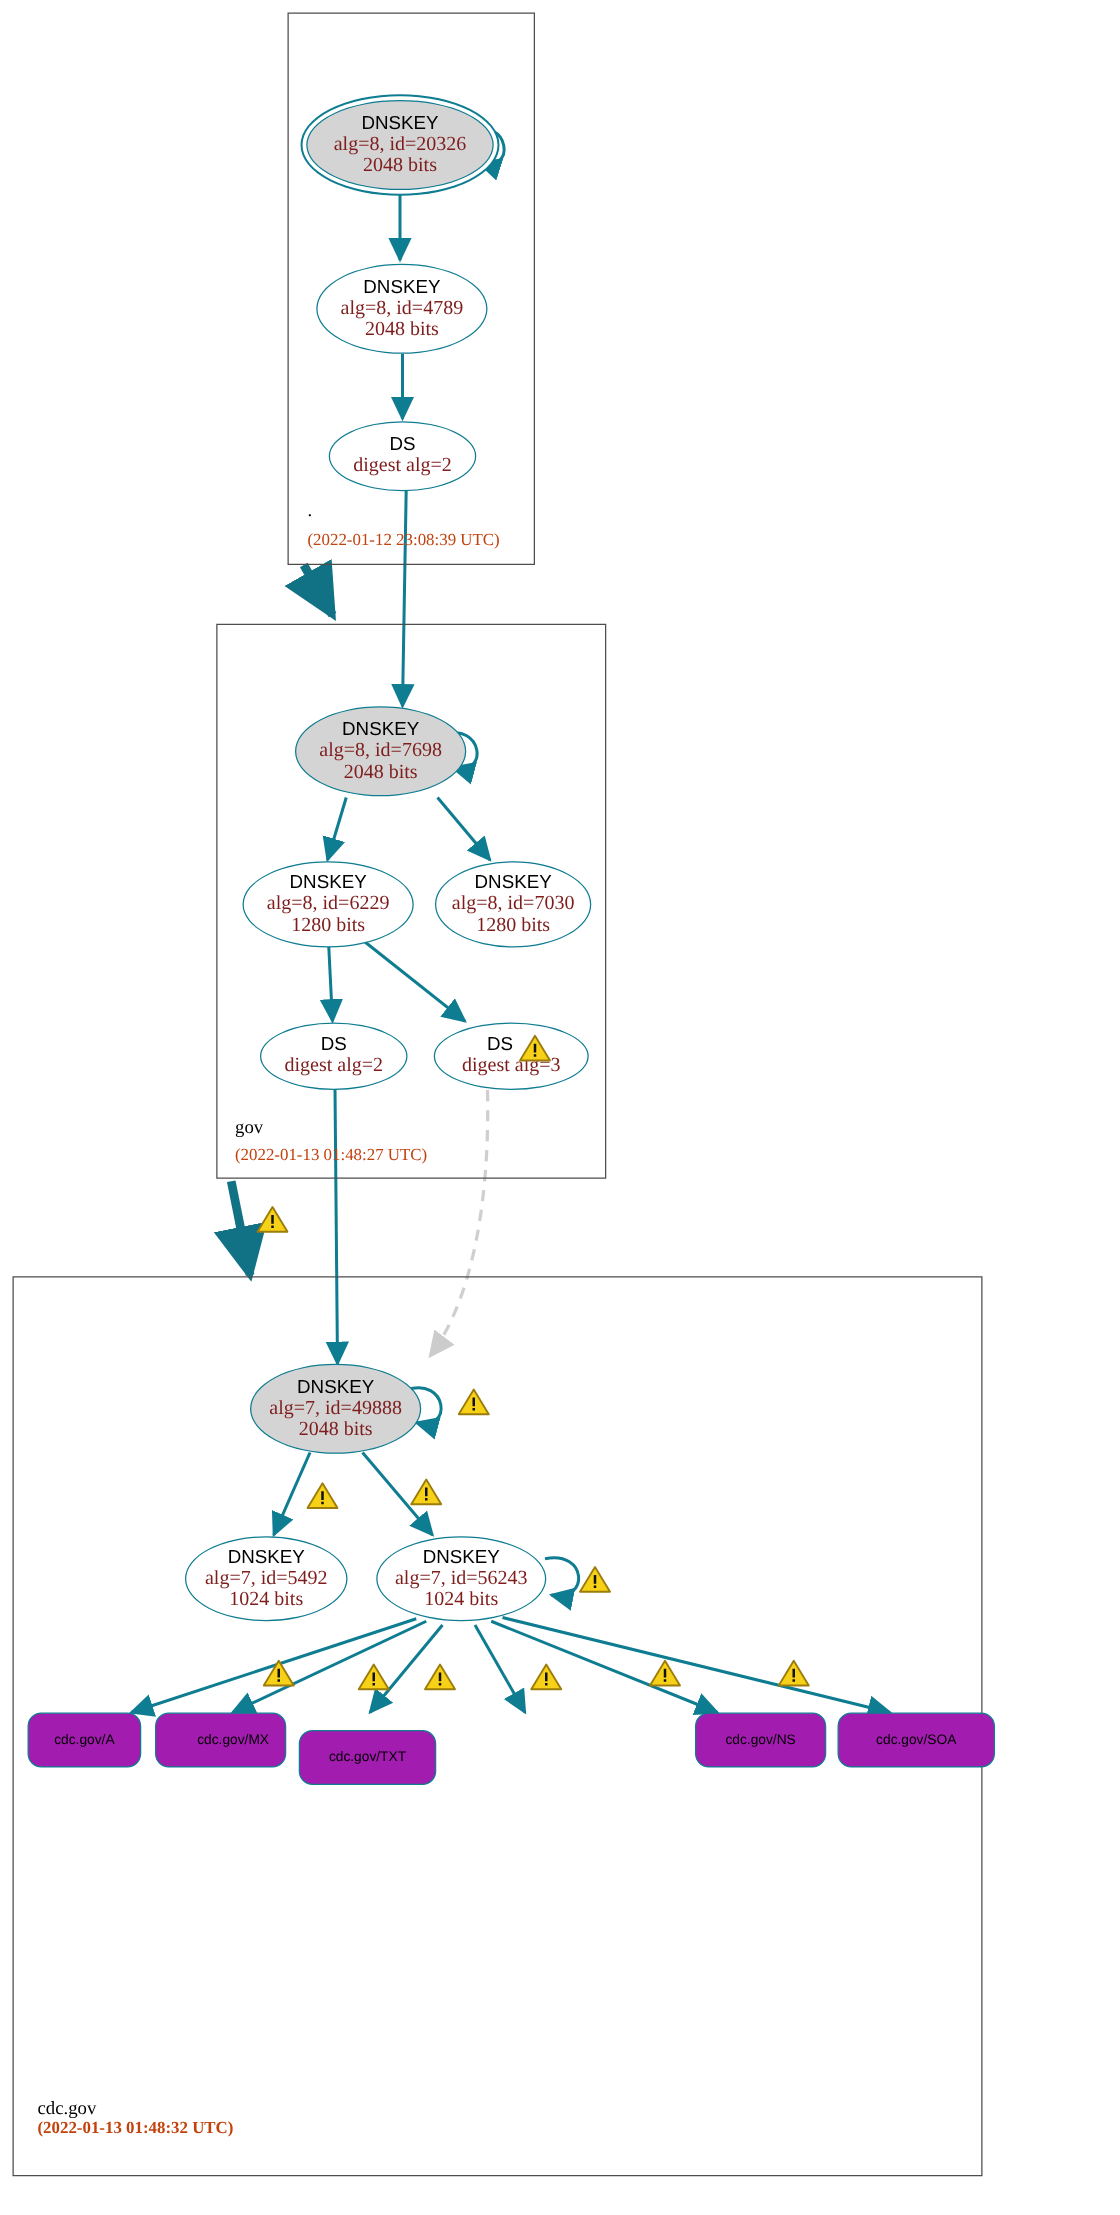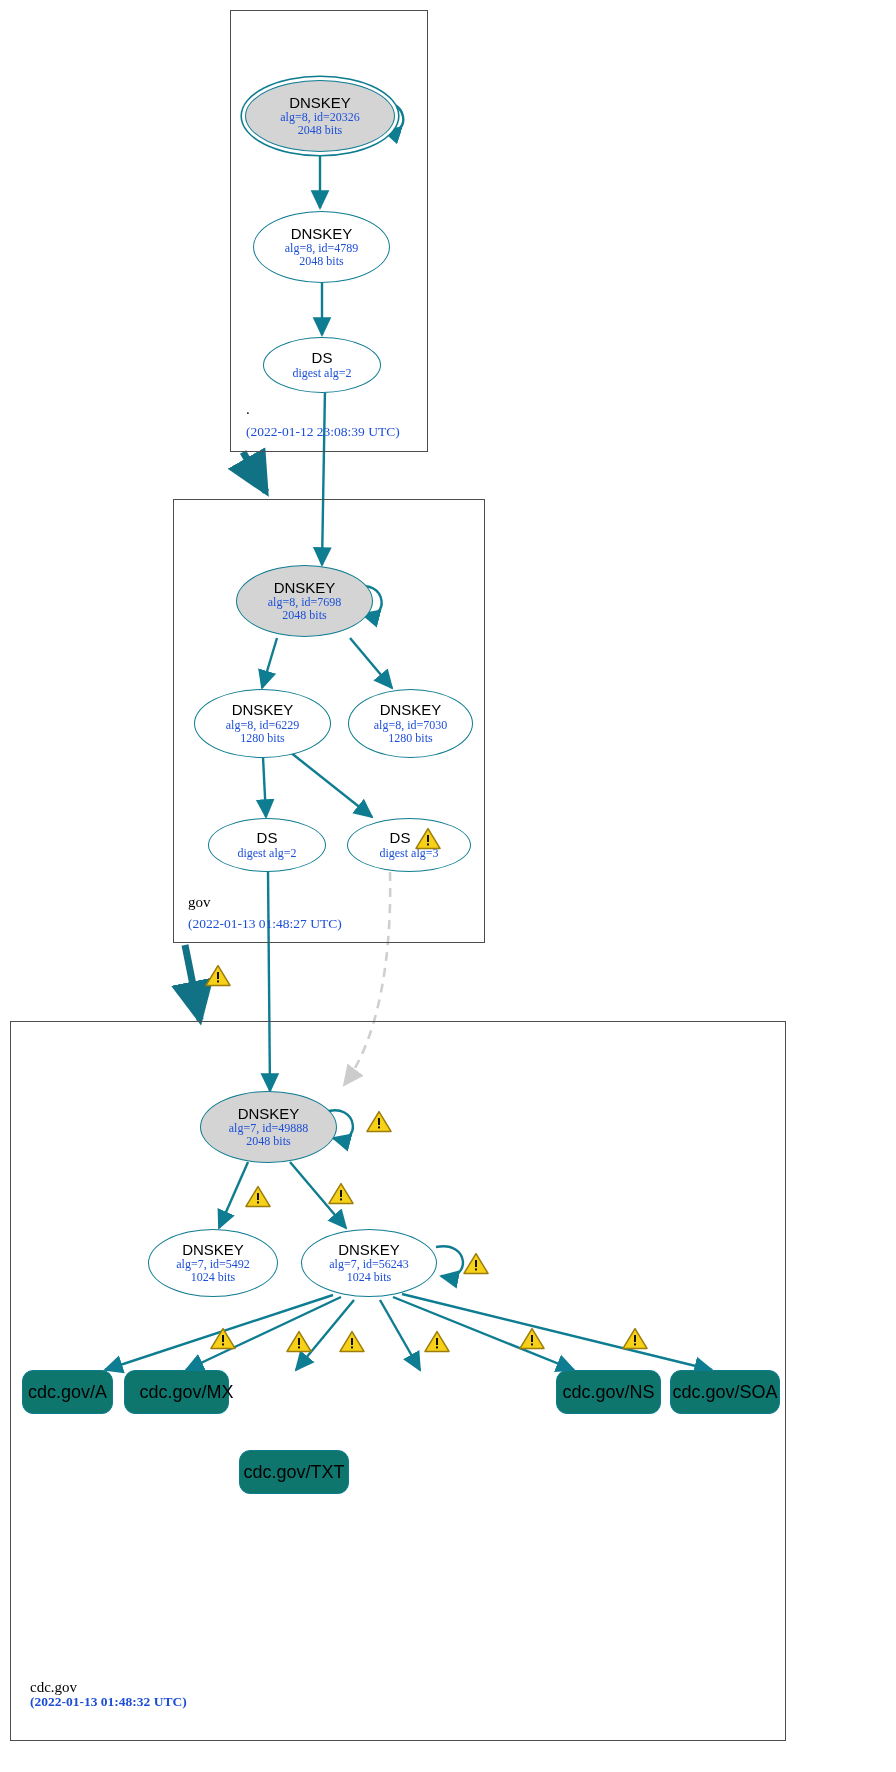--- a/index.html
+++ b/index.html
@@ -6,37 +6,37 @@
   body{width:896px;height:1772px;position:relative;
        font-family:"Liberation Sans", sans-serif;}
   #canvas{position:absolute;left:0;top:0;width:896px;height:1772px;}
   svg#wires{position:absolute;left:0;top:0;width:896px;height:1772px;overflow:visible;}
 
   
   .zone{position:absolute;border:1px solid #4d4d4d;background:transparent;box-sizing:border-box;}
   .zone-label{position:absolute;font-family:"Liberation Serif", serif;
               font-size:15px;color:#000;white-space:nowrap;}
   .zone-time{position:absolute;font-family:"Liberation Serif", serif;
-             font-size:13.5px;color:#1d4ed8;white-space:nowrap;}
+             font-size:13.5px;color:#c2410c;white-space:nowrap;}
 
   
   .node{position:absolute;box-sizing:border-box;border:1.6px solid #0e7c91;
         border-radius:50%;display:flex;flex-direction:column;
         align-items:center;justify-content:center;background:#ffffff;
         text-align:center;line-height:1.08;}
   .node.shaded{background:#d4d4d4;}
   .node.dbl{box-shadow:0 0 0 3px #ffffff, 0 0 0 4.6px #0e7c91;}
   .n-title{font-family:"Liberation Sans", sans-serif;font-size:15px;color:#000;}
-  .n-sub{font-family:"Liberation Serif", serif;font-size:12px;color:#1d4ed8;}
+  .n-sub{font-family:"Liberation Serif", serif;font-size:16px;color:#7f1d1d;}
 
   
   .rrset{position:absolute;box-sizing:border-box;border:1.6px solid #0e7c91;
-         border-radius:11px;background:#0f766e;display:flex;align-items:center;
+         border-radius:11px;background:#a21caf;display:flex;align-items:center;
          justify-content:center;font-family:"Liberation Sans", sans-serif;
-         font-size:18px;color:#000;white-space:nowrap;}
+         font-size:11px;color:#000;white-space:nowrap;}
 
   
   .warn{position:absolute;width:26px;height:23px;}
   .warn svg{display:block;width:100%;height:100%;}
 </style>
 </head>
 <body>
 
 <div id="canvas">
 
@@ -172,23 +172,23 @@
   </div>
 
   <div class="node" style="left:301px;top:1229px;width:136px;height:68px;">
     <span class="n-title">DNSKEY</span>
     <span class="n-sub">alg=7, id=56243</span>
     <span class="n-sub">1024 bits</span>
   </div>
 
   <div class="rrset" style="left:22px;top:1370px;width:91px;height:44px;">cdc.gov/A</div>
   <div class="rrset" style="left:124px;top:1370px;width:105px;height:44px;padding-left:20px;">cdc.gov/MX</div>
-  <div class="rrset" style="left:239px;top:1450px;width:110px;height:44px;">cdc.gov/TXT</div>
+  <div class="rrset" style="left:239px;top:1384px;width:110px;height:44px;">cdc.gov/TXT</div>
   <div class="rrset" style="left:556px;top:1370px;width:105px;height:44px;">cdc.gov/NS</div>
-  <div class="rrset" style="left:670px;top:1370px;width:110px;height:44px;">cdc.gov/SOA</div>
+  <div class="rrset" style="left:670px;top:1370px;width:126px;height:44px;">cdc.gov/SOA</div>
 
   <div class="warn" style="left:415px;top:827px;">
     <svg viewBox="0 0 26 23">
         <path d="M13 1.6 L25 21.4 L1 21.4 Z" fill="#f7d117" stroke="#9c7c0a" stroke-width="1.5" stroke-linejoin="round"></path>
         <rect x="12" y="8" width="2" height="7" fill="#111"></rect>
         <rect x="12" y="16.4" width="2" height="2" fill="#111"></rect>
       </svg>
   </div>
   <div class="warn" style="left:205px;top:964px;">
     <svg viewBox="0 0 26 23">

